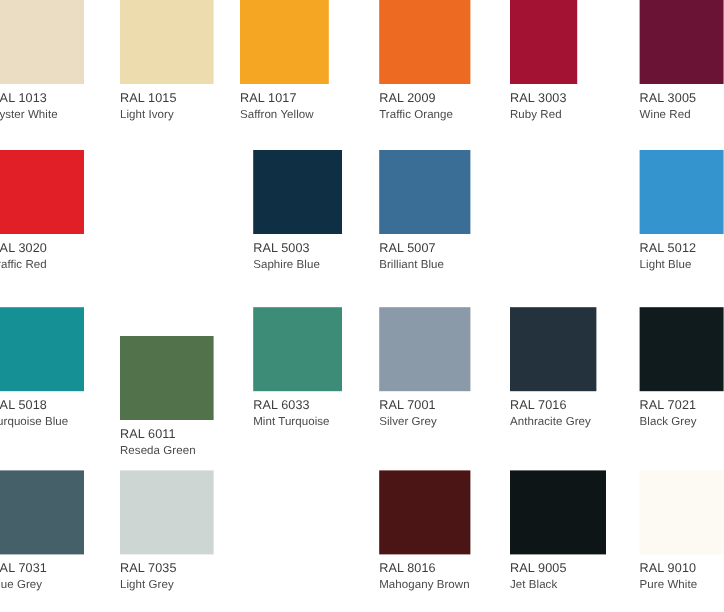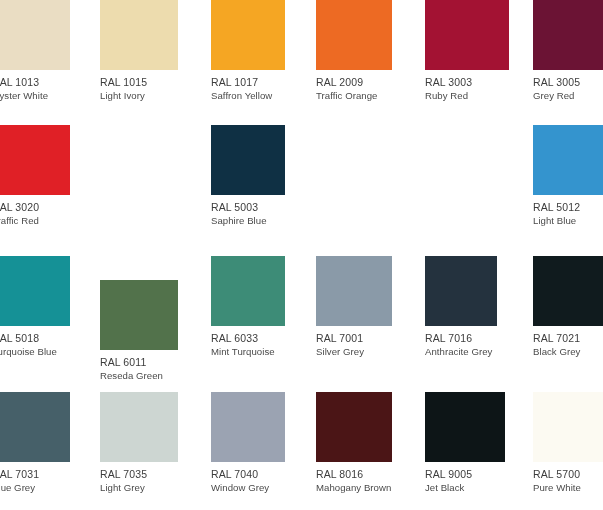--- a/index.html
+++ b/index.html
@@ -63,49 +63,54 @@
     <div class="swatch-cell" style="left: -8px; top: 0px; width: 78px; height: 105px;">
       <div class="swatch-chip" title="Oyster White" style="height: 70px; background: rgb(234, 221, 195);"></div>
       <div class="swatch-code">RAL 1013</div>
       <div class="swatch-name">Oyster White</div>
     </div>
     <div class="swatch-cell" style="left: 100px; top: 0px; width: 78px; height: 105px;">
       <div class="swatch-chip" title="Light Ivory" style="height: 70px; background: rgb(237, 220, 174);"></div>
       <div class="swatch-code">RAL 1015</div>
       <div class="swatch-name">Light Ivory</div>
     </div>
-    <div class="swatch-cell" style="left: 211px; top: 0px; width: 74px; height: 105px;">
+    <div class="swatch-cell" style="left: 200px; top: 0px; width: 74px; height: 105px;">
       <div class="swatch-chip" title="Saffron Yellow" style="height: 70px; background: rgb(245, 166, 35);"></div>
       <div class="swatch-code">RAL 1017</div>
       <div class="swatch-name">Saffron Yellow</div>
     </div>
     <div class="swatch-cell" style="left: 316px; top: 0px; width: 76px; height: 105px;">
       <div class="swatch-chip" title="Traffic Orange" style="height: 70px; background: rgb(237, 106, 35);"></div>
       <div class="swatch-code">RAL 2009</div>
       <div class="swatch-name">Traffic Orange</div>
     </div>
-    <div class="swatch-cell" style="left: 425px; top: 0px; width: 84px; height: 105px; text-align: center;">
+    <div class="swatch-cell" style="left: 425px; top: 0px; width: 56px; height: 105px; text-align: center;">
       <div class="swatch-chip" title="Ruby Red" style="height: 70px; background: rgb(163, 18, 51);"></div>
       <div class="swatch-code">RAL 3003</div>
       <div class="swatch-name">Ruby Red</div>
     </div>
     <div class="swatch-cell" style="left: 533px; top: 0px; width: 74px; height: 105px;">
       <div class="swatch-chip" title="Wine Red" style="height: 70px; background: rgb(107, 19, 52);"></div>
       <div class="swatch-code">RAL 3005</div>
-      <div class="swatch-name">Grey Red</div>
+      <div class="swatch-name">Wine Red</div>
     </div>
     <div class="swatch-cell" style="left: -8px; top: 125px; width: 78px; height: 105px;">
       <div class="swatch-chip" title="Traffic Red" style="height: 70px; background: rgb(224, 32, 38);"></div>
       <div class="swatch-code">RAL 3020</div>
       <div class="swatch-name">Traffic Red</div>
     </div>
     <div class="swatch-cell" style="left: 211px; top: 125px; width: 74px; height: 105px; text-align: center;">
       <div class="swatch-chip" title="Saphire Blue" style="height: 70px; background: rgb(15, 48, 68);"></div>
       <div class="swatch-code">RAL 5003</div>
       <div class="swatch-name">Saphire Blue</div>
+    </div>
+    <div class="swatch-cell" style="left: 316px; top: 125px; width: 76px; height: 105px;">
+      <div class="swatch-chip" title="Brilliant Blue" style="height: 70px; background: rgb(58, 110, 150);"></div>
+      <div class="swatch-code">RAL 5007</div>
+      <div class="swatch-name">Brilliant Blue</div>
     </div>
     <div class="swatch-cell" style="left: 533px; top: 125px; width: 74px; height: 105px;">
       <div class="swatch-chip" title="Light Blue" style="height: 70px; background: rgb(52, 148, 206);"></div>
       <div class="swatch-code">RAL 5012</div>
       <div class="swatch-name">Light Blue</div>
     </div>
     <div class="swatch-cell" style="left: -8px; top: 256px; width: 78px; height: 105px;">
       <div class="swatch-chip" title="Turquoise Blue" style="height: 70px; background: rgb(21, 145, 150);"></div>
       <div class="swatch-code">RAL 5018</div>
       <div class="swatch-name">Turquoise Blue</div>
@@ -138,33 +143,28 @@
     <div class="swatch-cell" style="left: -8px; top: 392px; width: 78px; height: 105px;">
       <div class="swatch-chip" title="Blue Grey" style="height: 70px; background: rgb(70, 96, 105);"></div>
       <div class="swatch-code">RAL 7031</div>
       <div class="swatch-name">Blue Grey</div>
     </div>
     <div class="swatch-cell" style="left: 100px; top: 392px; width: 78px; height: 105px;">
       <div class="swatch-chip" title="Light Grey" style="height: 70px; background: rgb(205, 214, 210);"></div>
       <div class="swatch-code">RAL 7035</div>
       <div class="swatch-name">Light Grey</div>
     </div>
-    <div class="swatch-cell" style="left: 211px; top: 392px; width: 74px; height: 105px;">
-      <div class="swatch-chip" title="Window Grey" style="height: 70px; background: rgb(155, 163, 178);"></div>
-      <div class="swatch-code">RAL 7040</div>
-      <div class="swatch-name">Window Grey</div>
-    </div>
     <div class="swatch-cell" style="left: 316px; top: 392px; width: 76px; height: 105px;">
       <div class="swatch-chip" title="Mahogany Brown" style="height: 70px; background: rgb(75, 21, 22);"></div>
       <div class="swatch-code">RAL 8016</div>
       <div class="swatch-name">Mahogany Brown</div>
     </div>
     <div class="swatch-cell" style="left: 425px; top: 392px; width: 80px; height: 105px;">
       <div class="swatch-chip" title="Jet Black" style="height: 70px; background: rgb(13, 21, 23);"></div>
       <div class="swatch-code">RAL 9005</div>
       <div class="swatch-name">Jet Black</div>
     </div>
     <div class="swatch-cell" style="left: 533px; top: 392px; width: 74px; height: 105px;">
       <div class="swatch-chip" title="Pure White" style="height: 70px; background: rgb(252, 250, 242);"></div>
-      <div class="swatch-code">RAL 5700</div>
+      <div class="swatch-code">RAL 9010</div>
       <div class="swatch-name">Pure White</div>
     </div>
   </div>
 
 </body></html>

